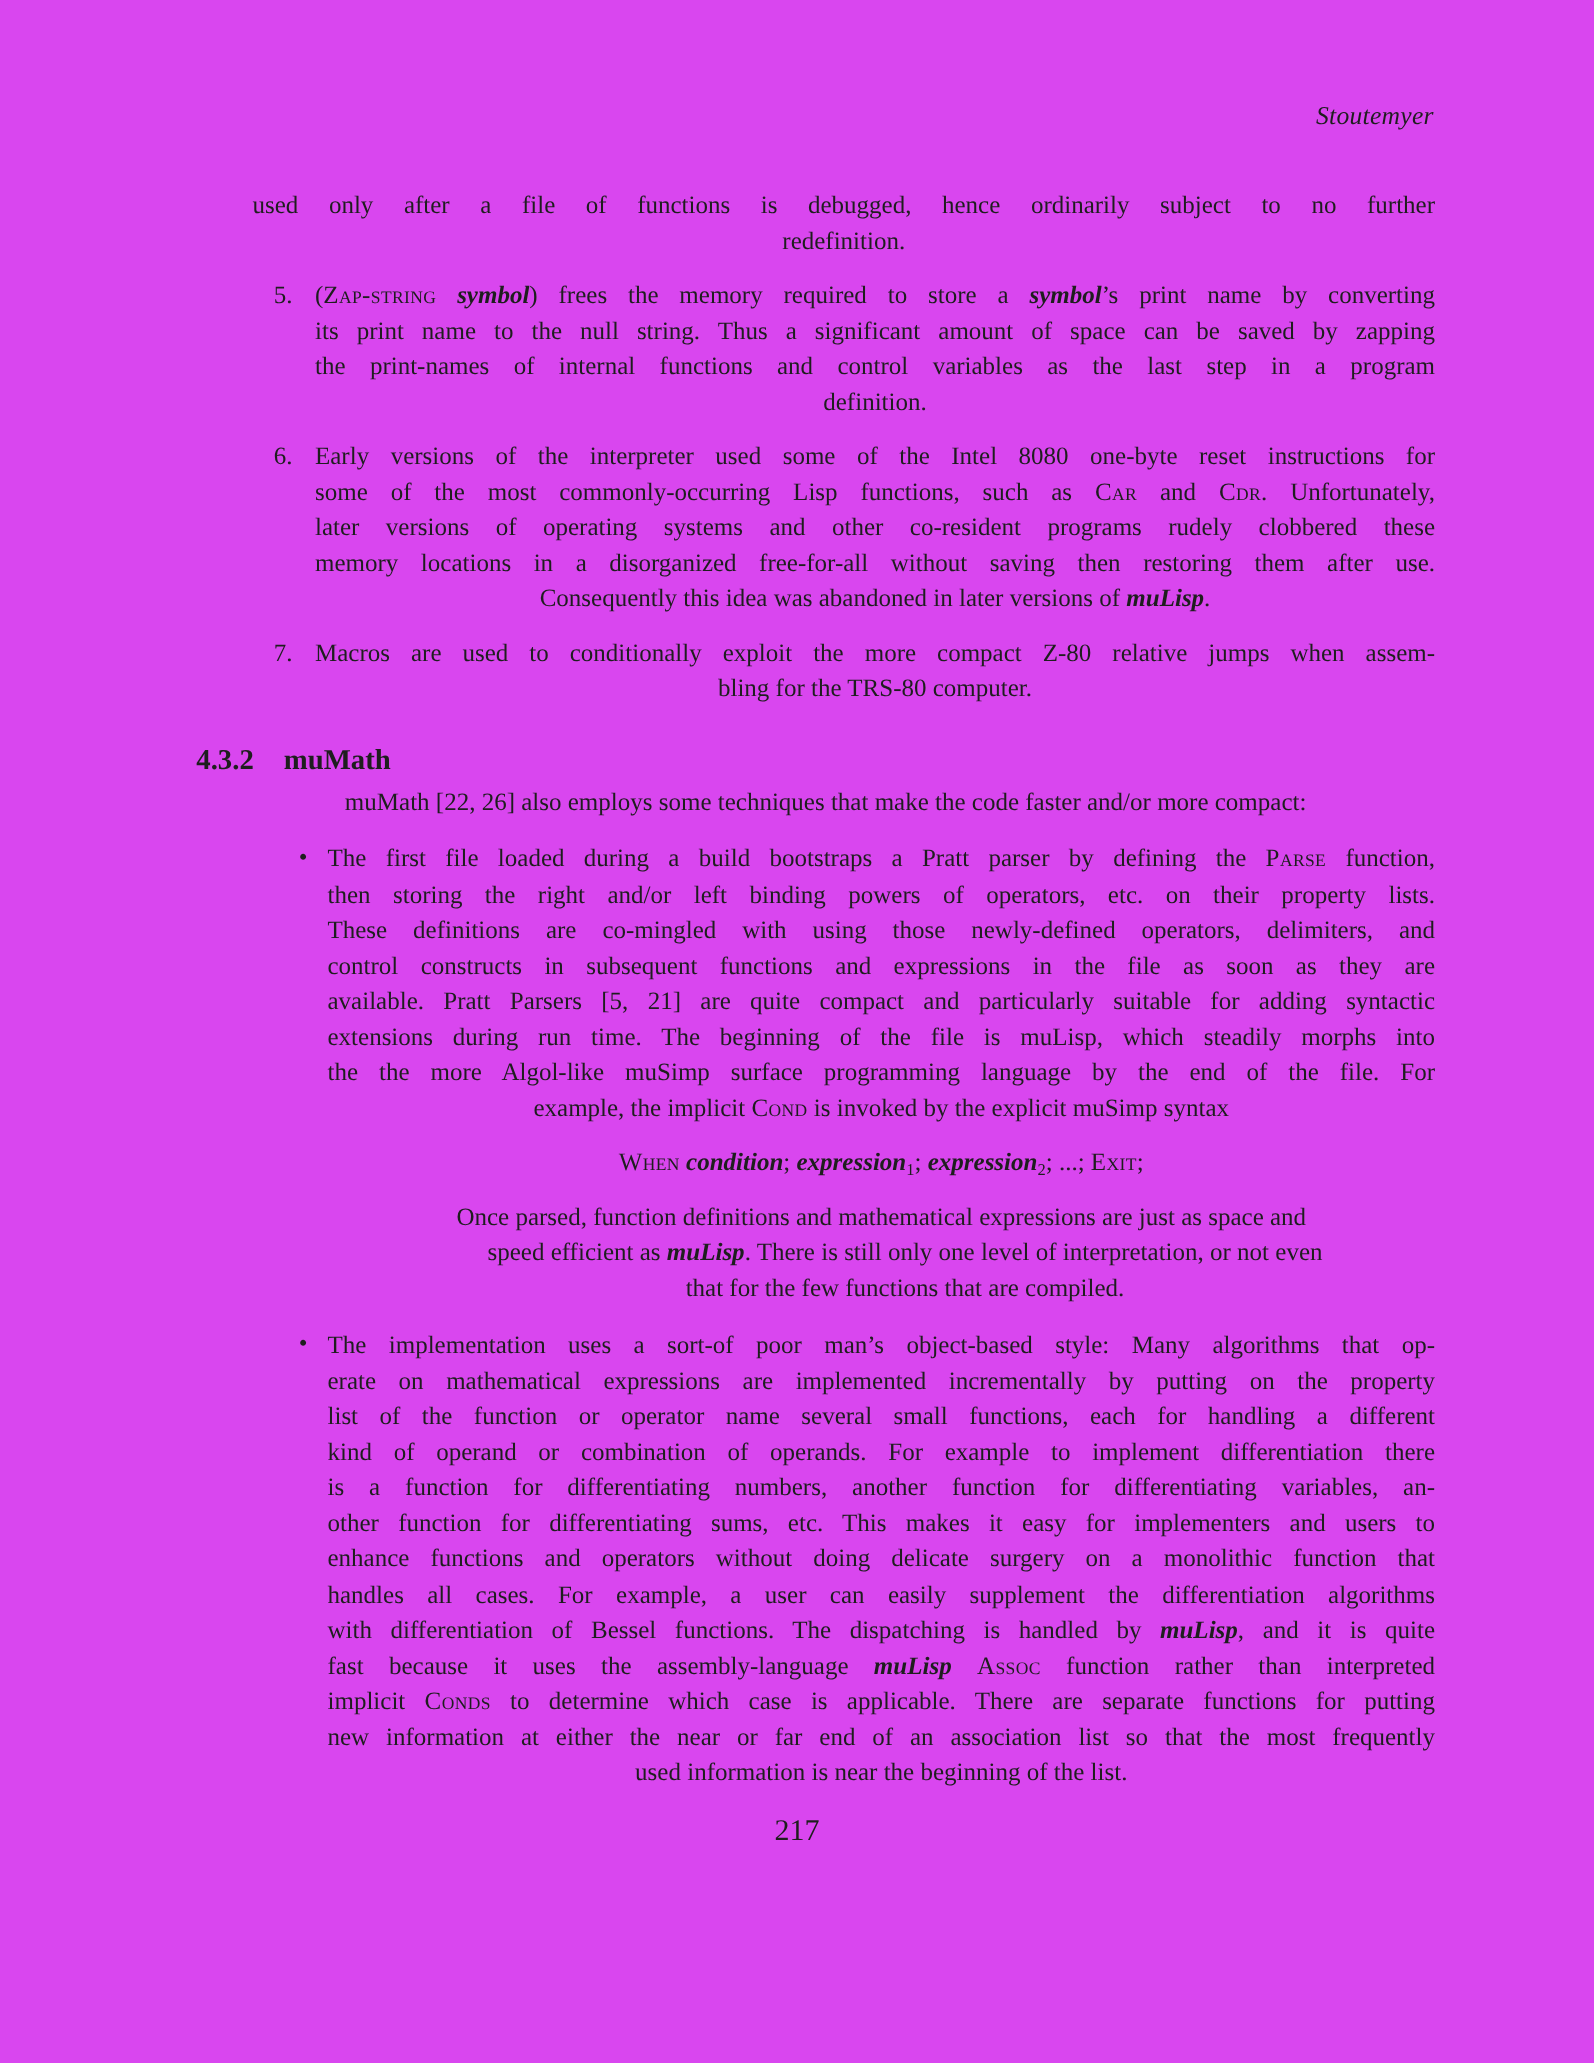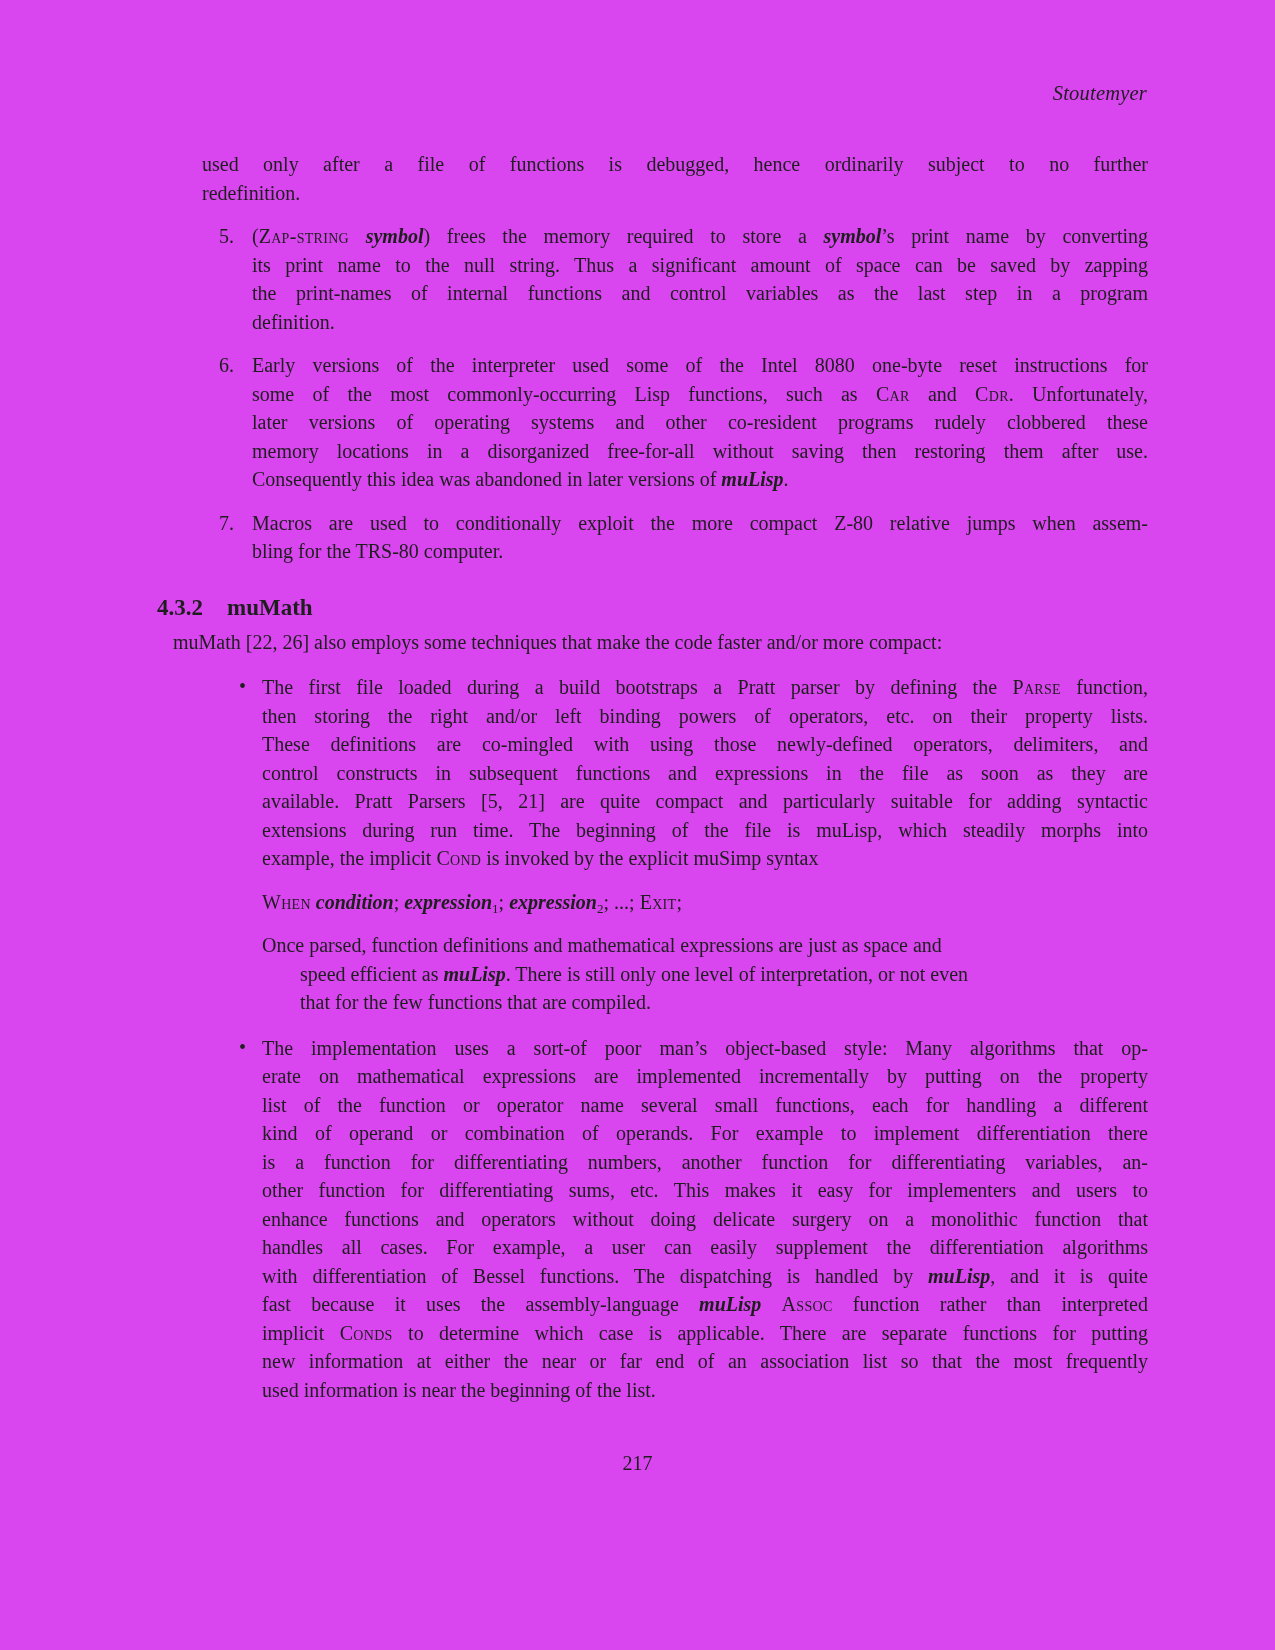--- a/index.html
+++ b/index.html
@@ -21,21 +21,21 @@
     letter-spacing: 0.2px;
   }
   .content {
     position: absolute;
     left: 157px;
     top: 150px;
     width: 991px;
     font-size: 20px;
     line-height: 28.5px;
   }
-  .line { display: block; }
+  .line { display: block; text-align: center; }
   .line.j { text-align: justify; text-align-last: justify; }
   .para.cont { margin-left: 45px; }
   .para.flush { margin-left: 16px; }
   .block { margin-top: 15px; }
   .block:first-child { margin-top: 0; }
   .nitem { position: relative; padding-left: 95px; }
   .nitem .num { position: absolute; left: 62px; top: 0; }
   .bitem { position: relative; padding-left: 105px; margin-top: 17px; }
   .bitem .marker { position: absolute; left: 82px; top: -1px; }
   .display-line { margin-left: 105px; }
@@ -51,21 +51,21 @@
   .section-head .sec-num { margin-right: 24px; text-align: right; }
   .sc { font-variant: small-caps; font-variant-caps: small-caps; letter-spacing: 0.3px; }
   em { font-style: italic; font-weight: bold; }
   sub { font-size: 66%; line-height: 0; vertical-align: -0.28em; }
   .footer {
     position: absolute;
     top: 1452px;
     left: 0;
     width: 1275px;
     text-align: center;
-    font-size: 20px;
+    font-size: 24px;
   }
 </style>
 </head>
 <body>
 
 <div class="page">
   <div class="running-head">Stoutemyer</div>
 
   <div class="content">
     <div id="mount-before">
@@ -111,20 +111,21 @@
         </div>
         <div class="block bitem">
           <span class="marker">•</span>
           <div>
             <div class="line j">The first file loaded during a build bootstraps a Pratt parser by defining the <span class="sc">Parse</span> function,</div>
             <div class="line j">then storing the right and/or left binding powers of operators, etc. on their property lists.</div>
             <div class="line j">These definitions are co-mingled with using those newly-defined operators, delimiters, and</div>
             <div class="line j">control constructs in subsequent functions and expressions in the file as soon as they are</div>
             <div class="line j">available. Pratt Parsers [5, 21] are quite compact and particularly suitable for adding syntactic</div>
             <div class="line j">extensions during run time. The beginning of the file is muLisp, which steadily morphs into</div>
+            <div class="line j">the the more Algol-like muSimp surface programming language by the end of the file. For</div>
             <div class="line">example, the implicit <span class="sc">Cond</span> is invoked by the explicit muSimp syntax</div>
           </div>
         </div>
         <div class="block display-line">
           <div class="line"><span class="sc">When</span> <em>condition</em>; <em>expression</em><sub>1</sub>; <em>expression</em><sub>2</sub>; ...; <span class="sc">Exit</span>;</div>
         </div>
         <div class="block hangp">
           <div class="line">Once parsed, function definitions and mathematical expressions are just as space and</div>
           <div class="line rest">speed efficient as <em>muLisp</em>. There is still only one level of interpretation, or not even</div>
           <div class="line rest">that for the few functions that are compiled.</div>

